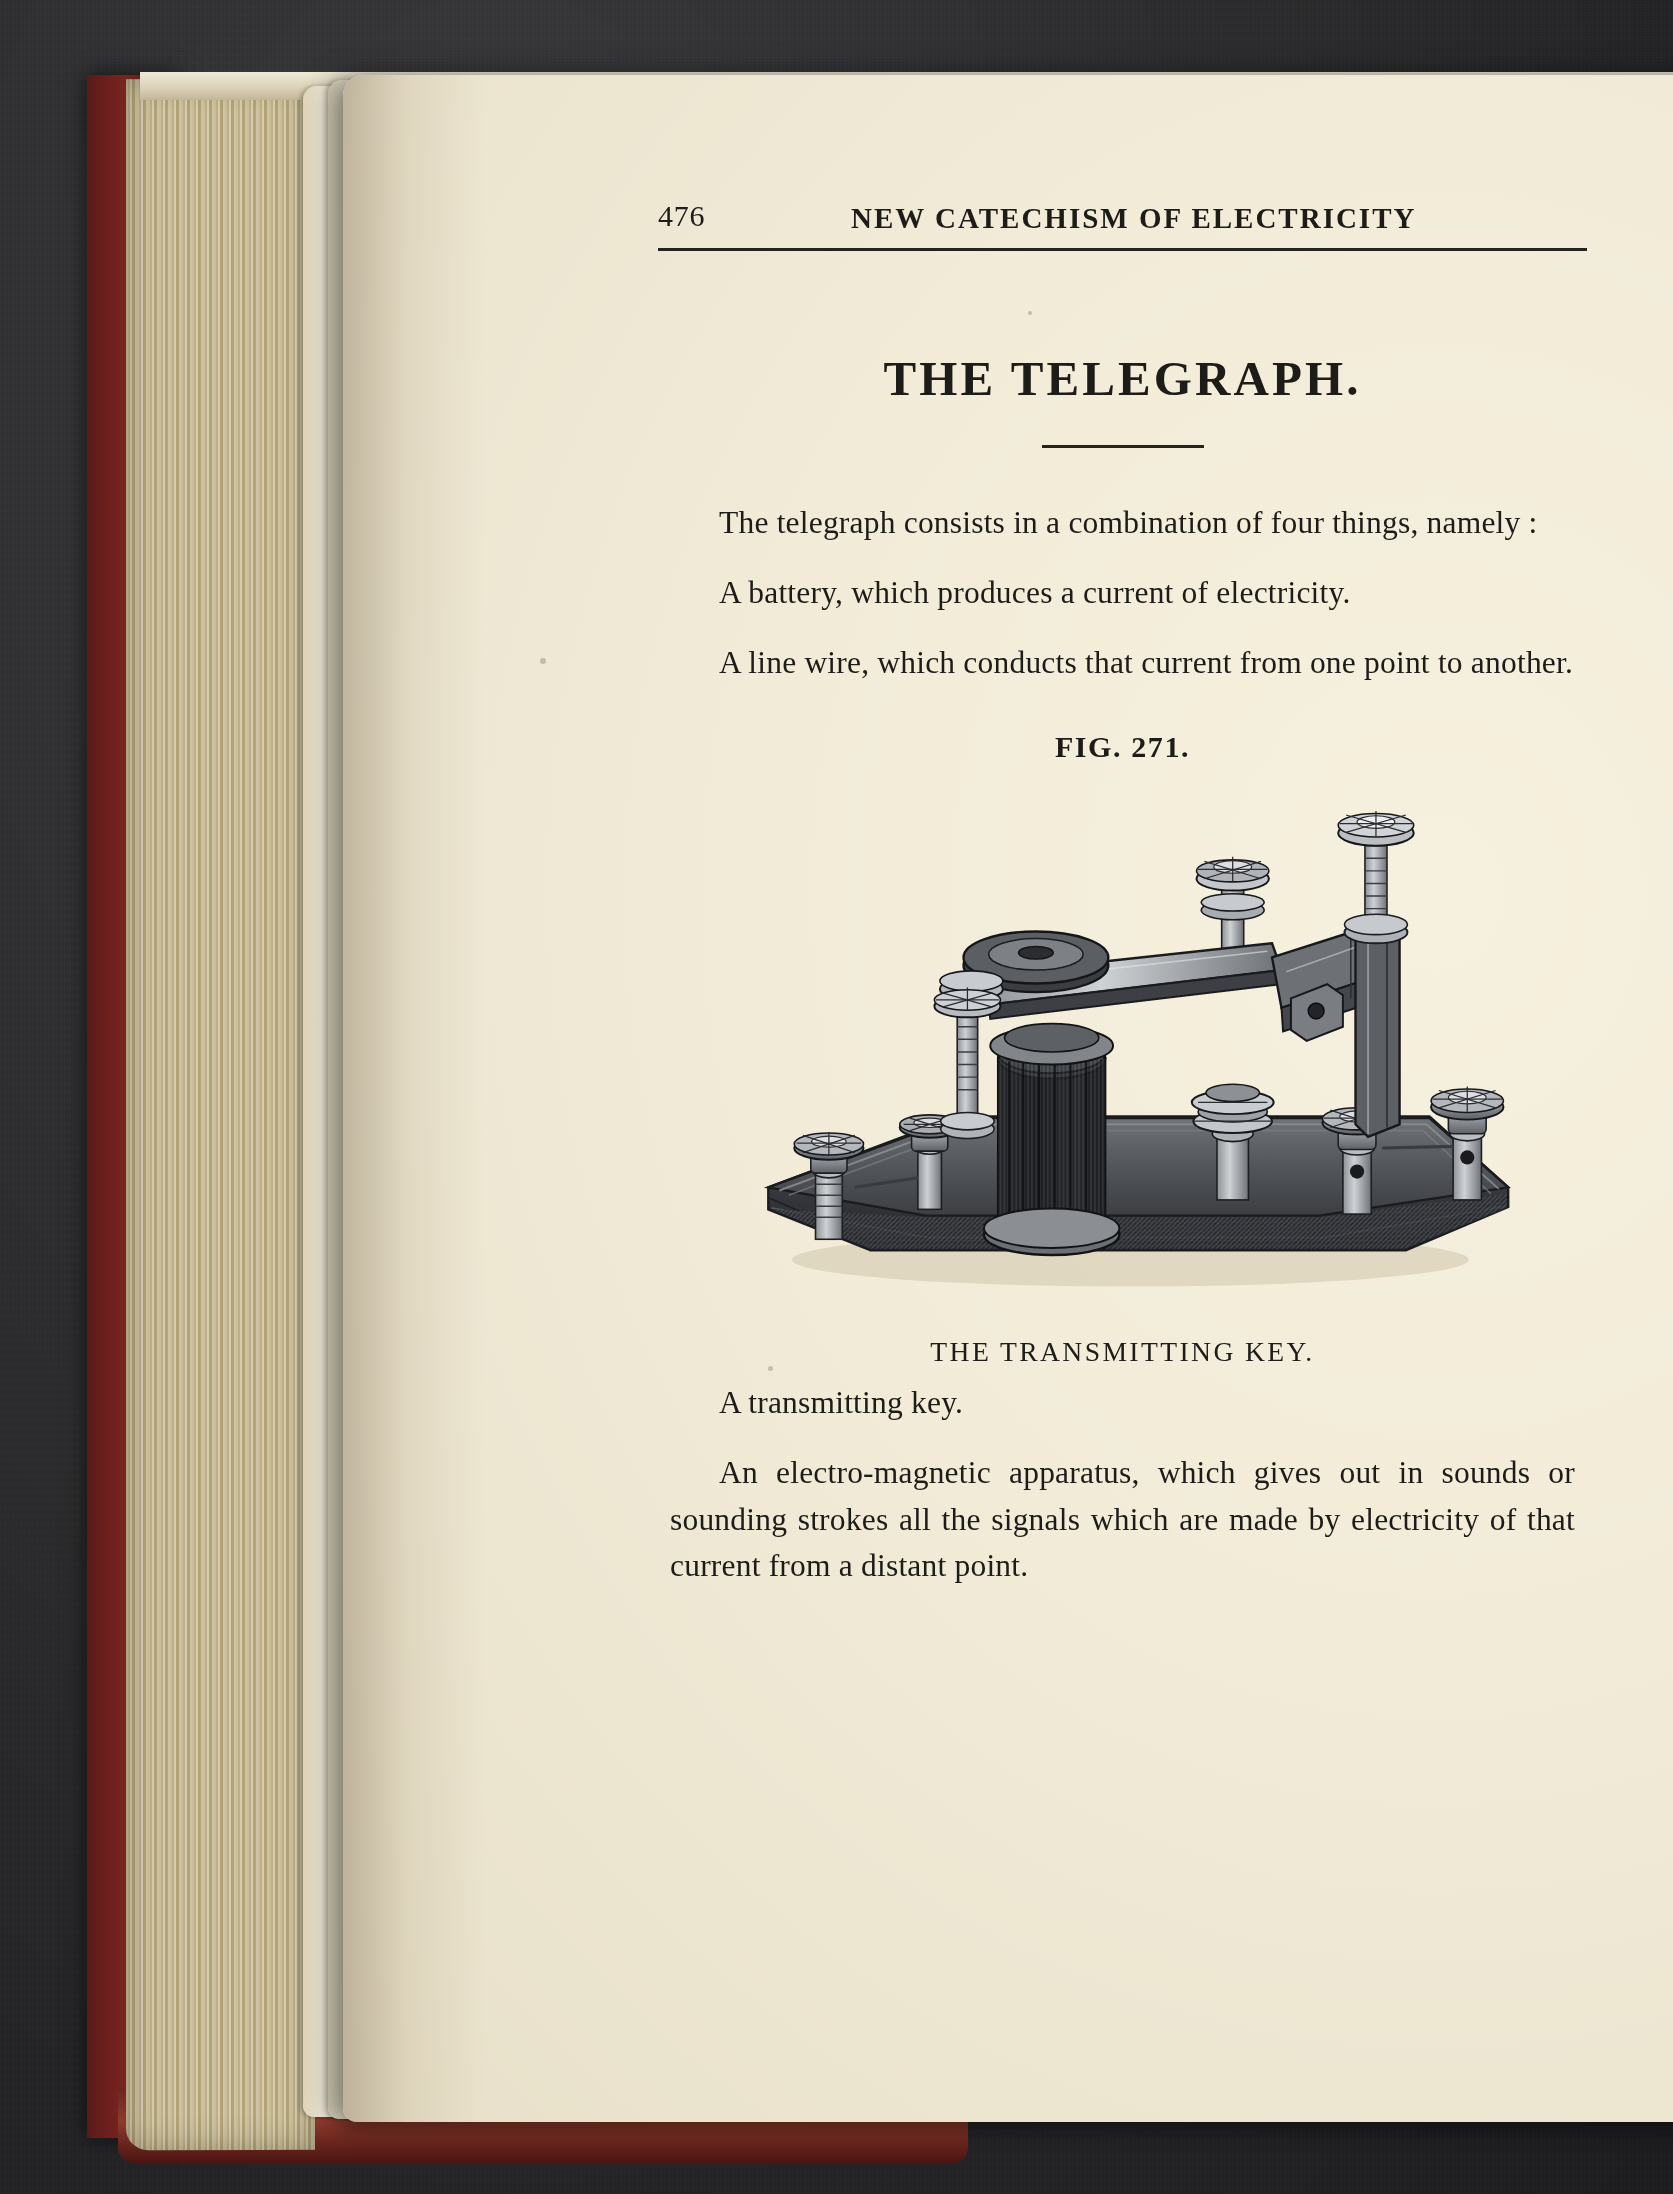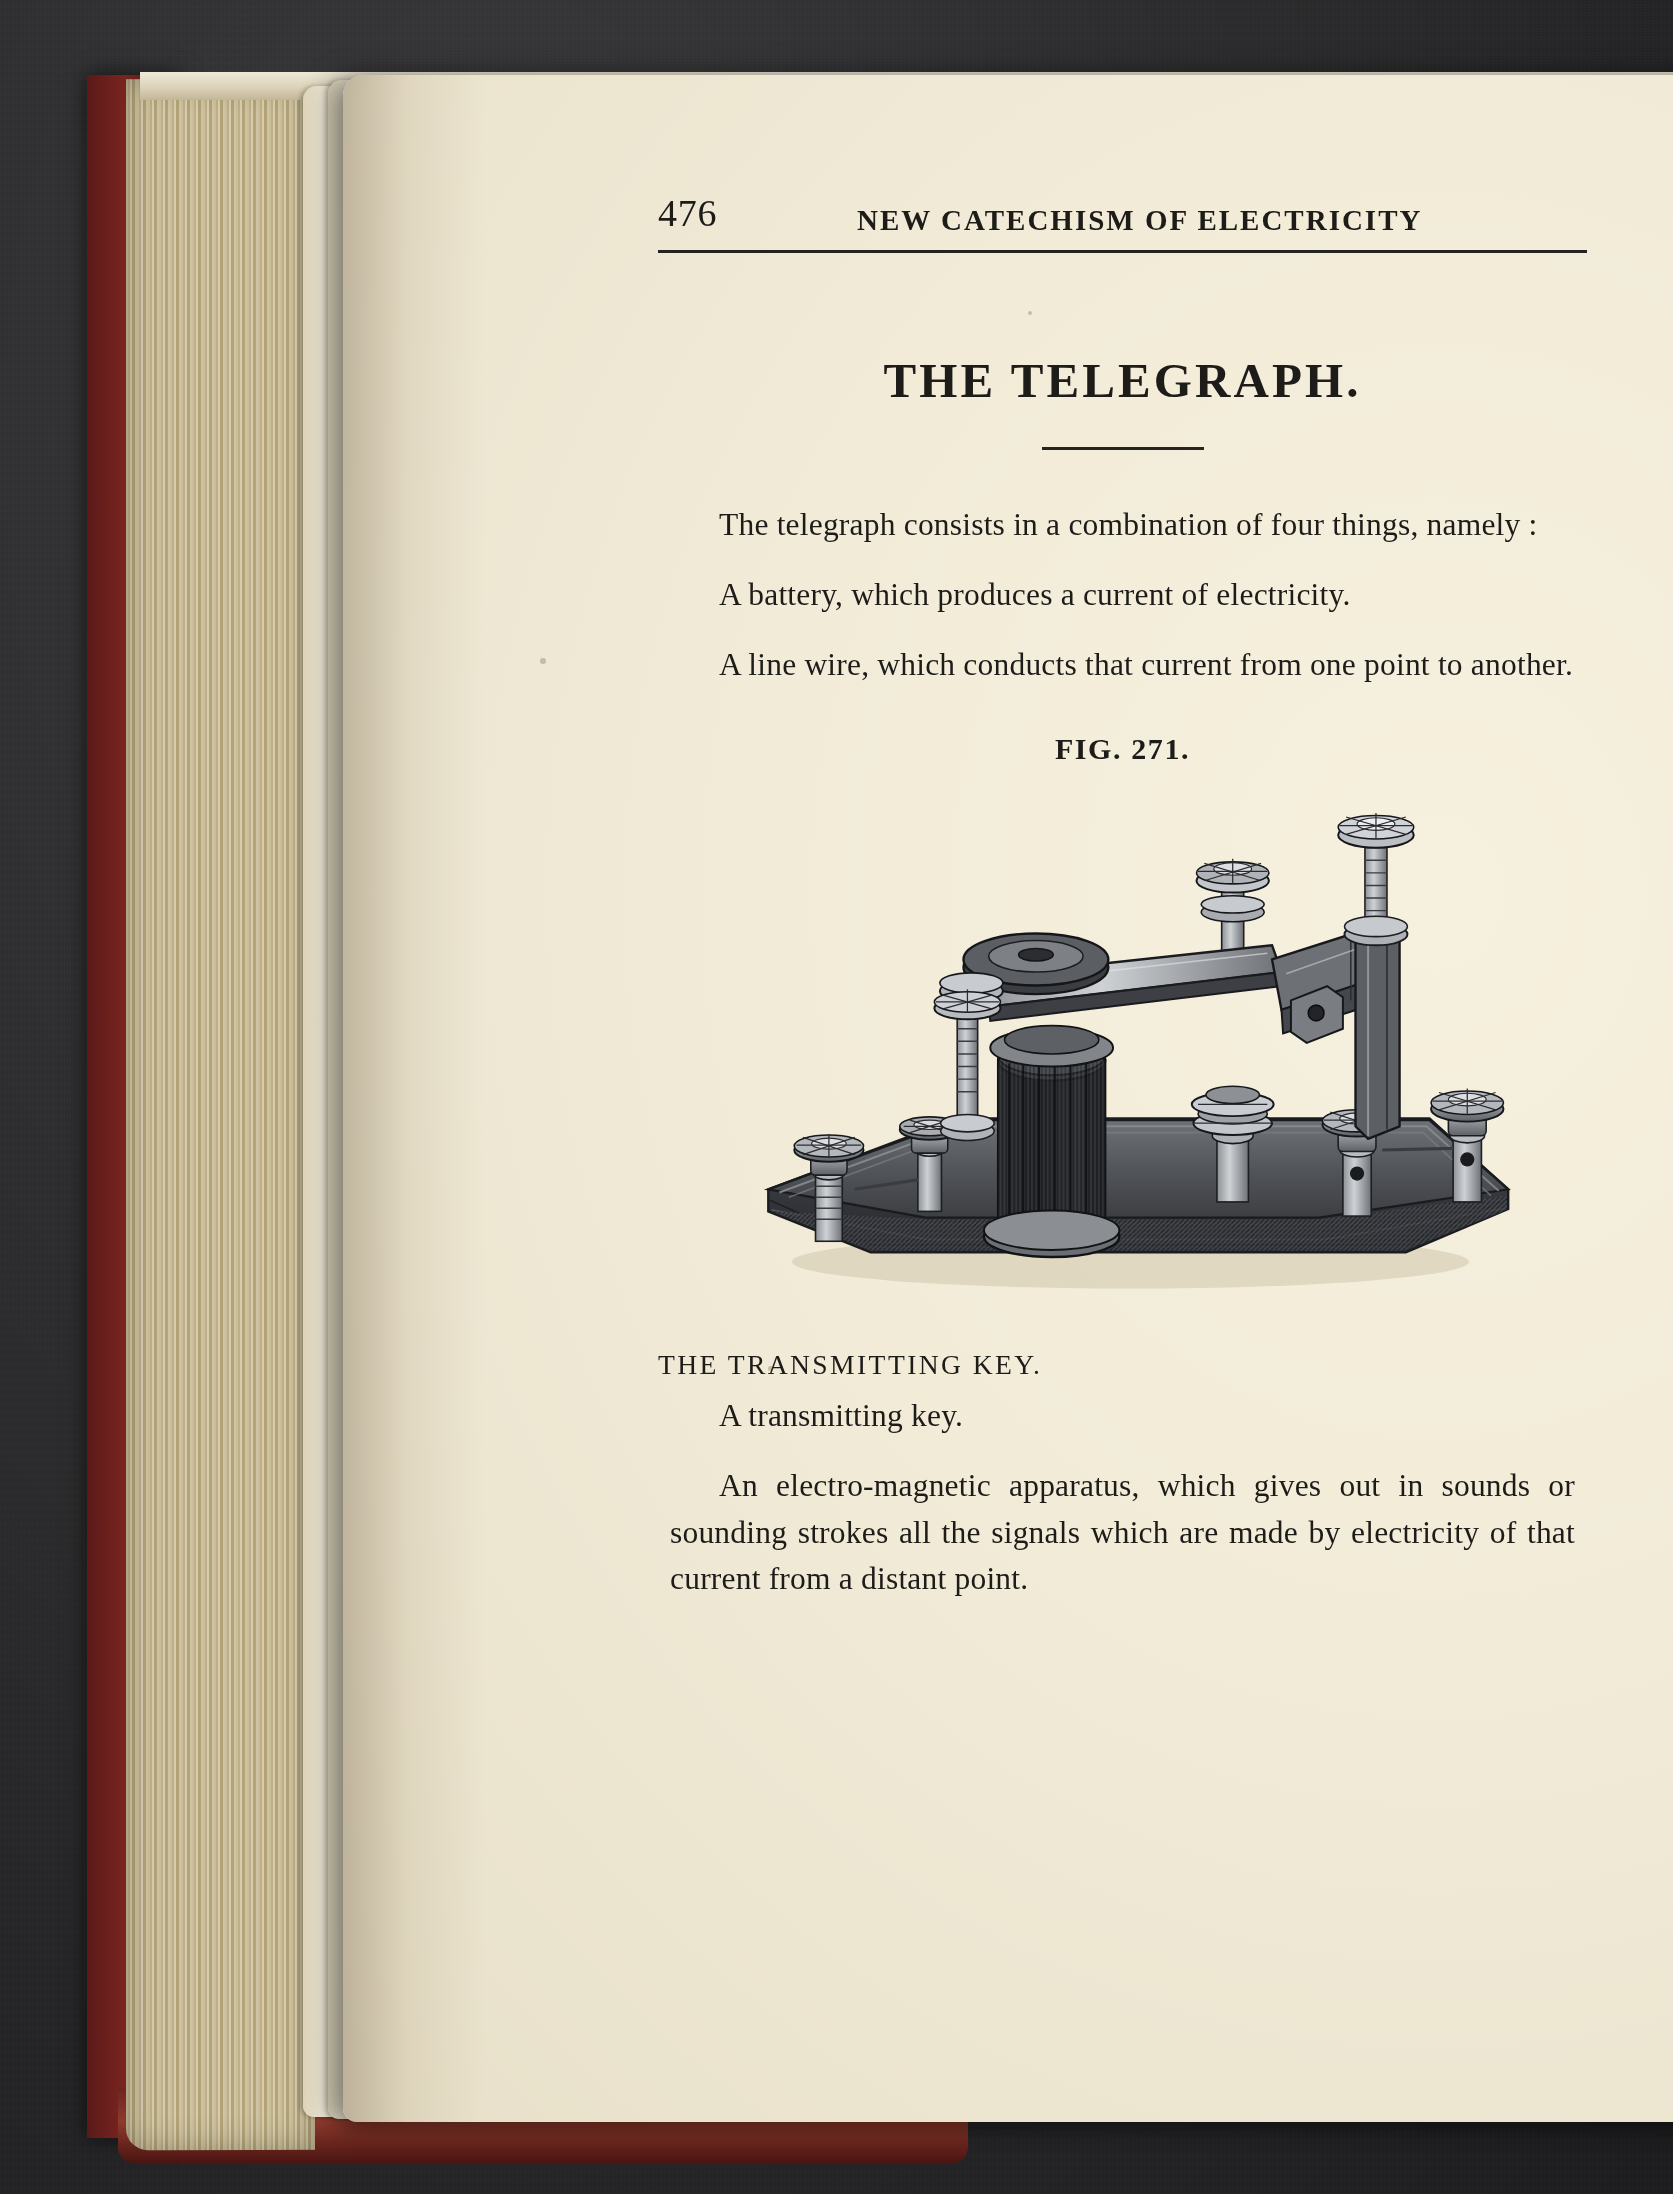--- a/index.html
+++ b/index.html
@@ -121,24 +121,25 @@
   }
 
   .header-row {
     display: flex;
     align-items: flex-end;
     gap: 30px;
     border-bottom: 3.1px solid #24231f;
     padding-bottom: 12.6px;
   }
   .folio {
-    font-size: 38px;
+    font-size: 30px;
     letter-spacing: 0.8px;
     font-family: "Liberation Serif", serif;
     transform: translateY(-1.6px);
+    margin-top: 8px;
   }
   .running-head {
     flex: 1;
     text-align: center;
     font-size: 29px;
     letter-spacing: 2px;
     font-weight: 700;
     font-variant: small-caps;
     text-transform: uppercase;
     padding-right: 55px;
@@ -180,21 +181,22 @@
     text-transform: uppercase;
     font-weight: 700;
   }
 
   .figure-wrap {
     margin-top: 14px;
     display: flex;
     justify-content: center;
   }
   .fig-caption {
-    margin-top: 18px;
+    margin-top: 7px;
+    text-align: center;
     font-size: 27.6px;
     letter-spacing: 2.4px;
     font-variant: small-caps;
     text-transform: uppercase;
   }
 
   .after-fig { margin-top: 41px; }
 
   
   .speckle {

